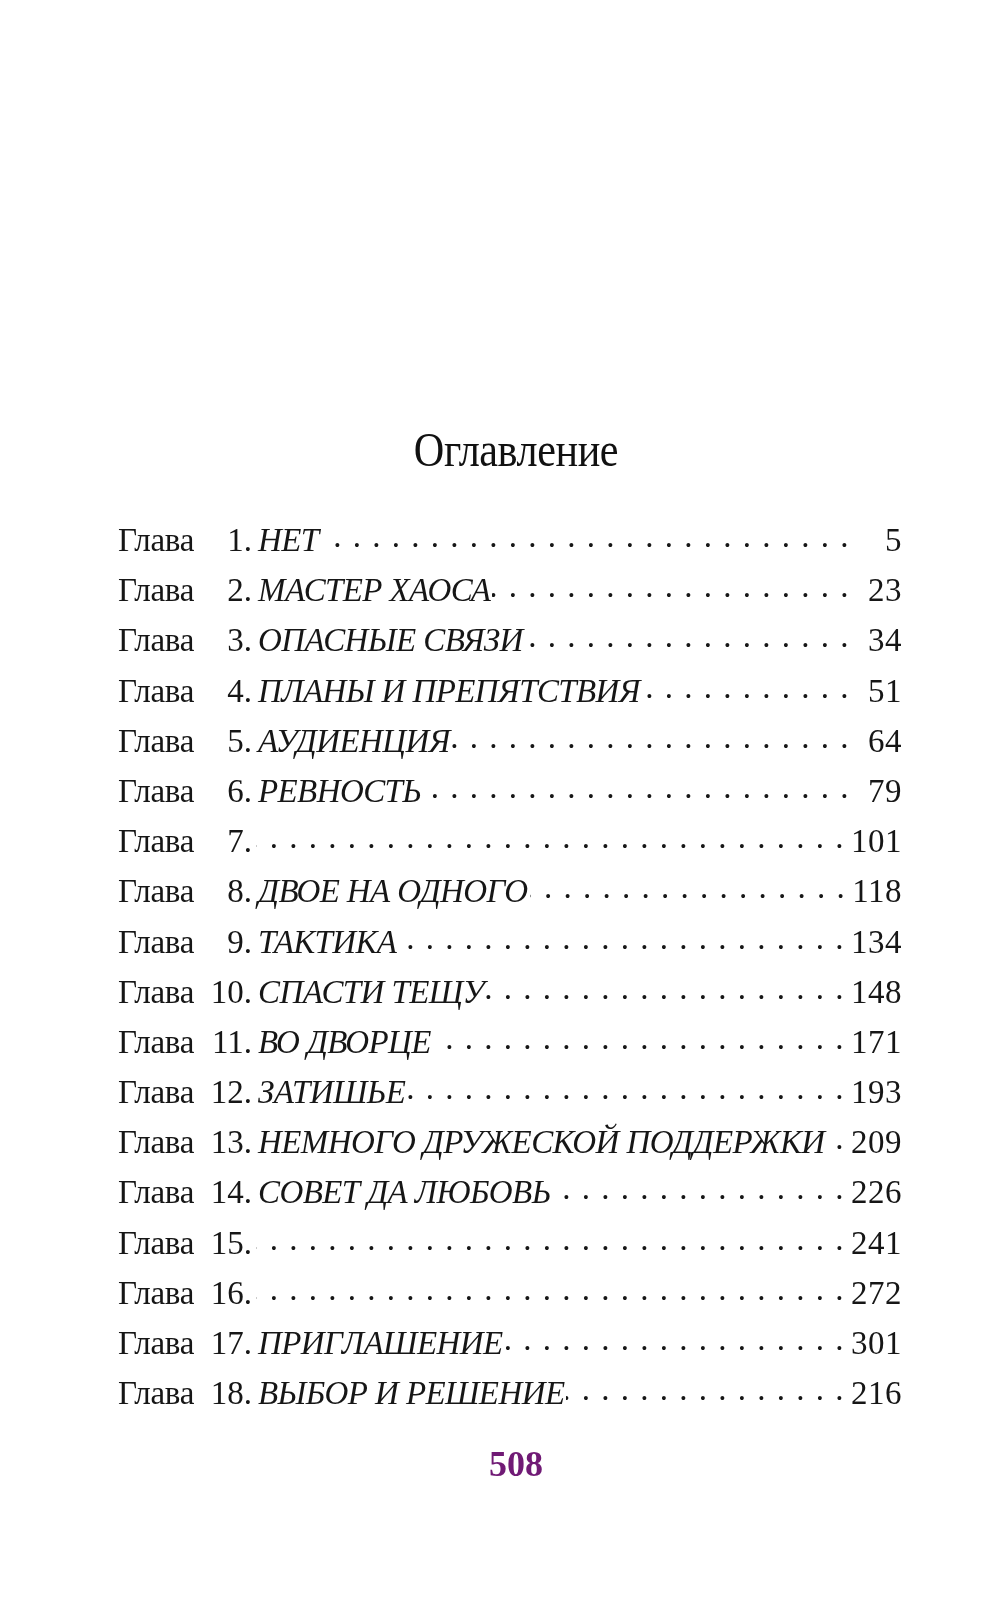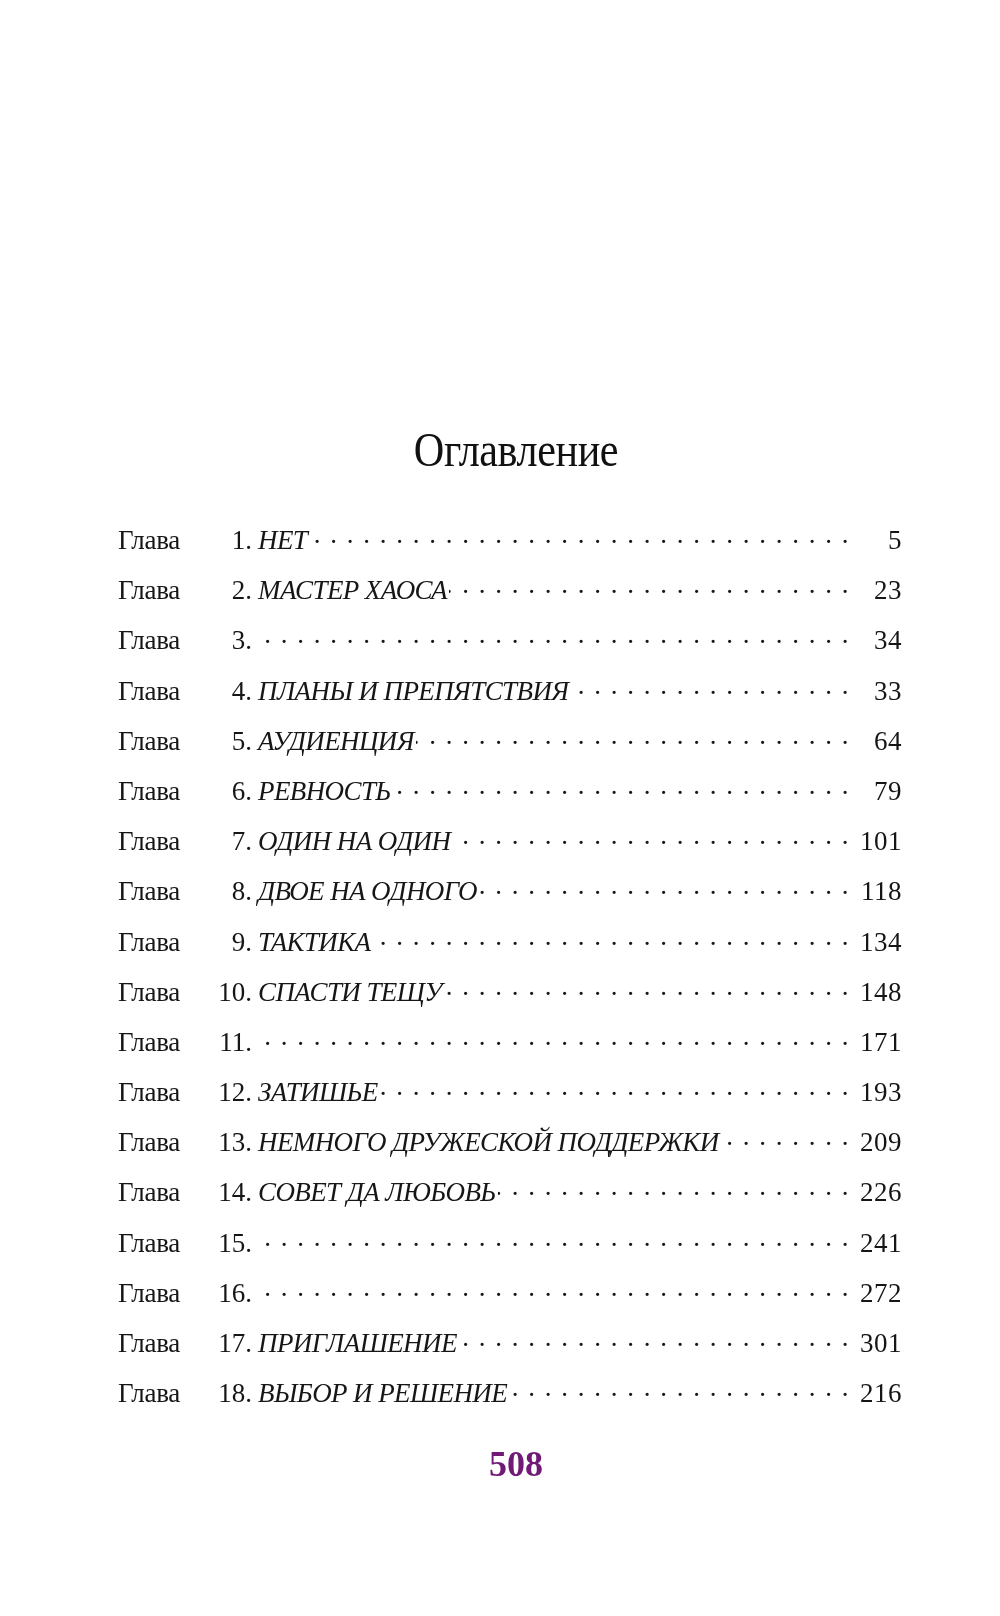--- a/index.html
+++ b/index.html
@@ -38,21 +38,21 @@
       position: absolute;
       left: 102px;
       top: 517px;
       width: 784px;
     }
     .row {
       position: relative;
       height: 50.2px;
       display: flex;
       align-items: baseline;
-      font-size: 27px;
+      font-size: 33px;
       line-height: 46px;
       white-space: nowrap;
     }
     .row .chap-word {
       display: inline-block;
       width: 74px;
       letter-spacing: -0.3px;
     }
     .row .chap-num {
       display: inline-block;
@@ -118,48 +118,48 @@
     <div class="row">
       <span class="chap-word">Глава</span>
       <span class="chap-num">2.</span>
       <span class="chap-title">МАСТЕР ХАОСА</span>
       <span class="leader"></span>
       <span class="page-ref">23</span>
     </div>
     <div class="row">
       <span class="chap-word">Глава</span>
       <span class="chap-num">3.</span>
+      <span class="chap-title">ОПАСНЫЕ СВЯЗИ</span>
       <span class="leader"></span>
       <span class="page-ref">34</span>
     </div>
     <div class="row">
       <span class="chap-word">Глава</span>
       <span class="chap-num">4.</span>
       <span class="chap-title">ПЛАНЫ И ПРЕПЯТСТВИЯ</span>
       <span class="leader"></span>
-      <span class="page-ref">33</span>
+      <span class="page-ref">51</span>
     </div>
     <div class="row">
       <span class="chap-word">Глава</span>
       <span class="chap-num">5.</span>
       <span class="chap-title">АУДИЕНЦИЯ</span>
       <span class="leader"></span>
       <span class="page-ref">64</span>
     </div>
     <div class="row">
       <span class="chap-word">Глава</span>
       <span class="chap-num">6.</span>
       <span class="chap-title">РЕВНОСТЬ</span>
       <span class="leader"></span>
       <span class="page-ref">79</span>
     </div>
     <div class="row">
       <span class="chap-word">Глава</span>
       <span class="chap-num">7.</span>
-      <span class="chap-title">ОДИН НА ОДИН</span>
       <span class="leader"></span>
       <span class="page-ref">101</span>
     </div>
     <div class="row">
       <span class="chap-word">Глава</span>
       <span class="chap-num">8.</span>
       <span class="chap-title">ДВОЕ НА ОДНОГО</span>
       <span class="leader"></span>
       <span class="page-ref">118</span>
     </div>
@@ -173,20 +173,21 @@
     <div class="row">
       <span class="chap-word">Глава</span>
       <span class="chap-num">10.</span>
       <span class="chap-title">СПАСТИ ТЕЩУ</span>
       <span class="leader"></span>
       <span class="page-ref">148</span>
     </div>
     <div class="row">
       <span class="chap-word">Глава</span>
       <span class="chap-num">11.</span>
+      <span class="chap-title">ВО ДВОРЦЕ</span>
       <span class="leader"></span>
       <span class="page-ref">171</span>
     </div>
     <div class="row">
       <span class="chap-word">Глава</span>
       <span class="chap-num">12.</span>
       <span class="chap-title">ЗАТИШЬЕ</span>
       <span class="leader"></span>
       <span class="page-ref">193</span>
     </div>

